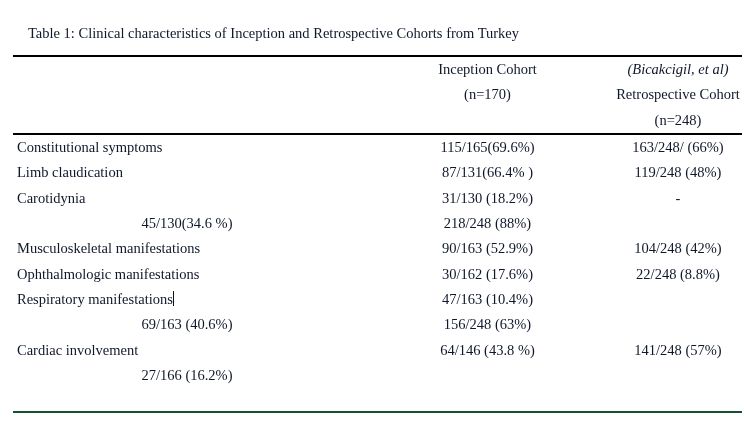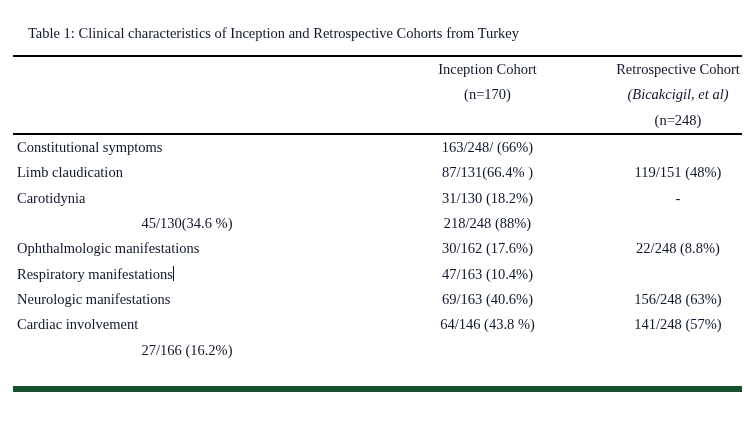--- a/index.html
+++ b/index.html
@@ -18,21 +18,21 @@
     top: 25px;
     font-size: 14.5px;
     white-space: nowrap;
   }
   .tbl {
     position: absolute;
     left: 13px;
     top: 55px;
     width: 729px;
     border-top: 2px solid #000;
-    border-bottom: 6px solid #14532d;
+    border-bottom: 2px solid #14532d;
   }
   .thead {
     display: grid;
     grid-template-columns: 348px 253px 128px;
     height: 76px;
     border-bottom: 2px solid #000;
   }
   .hcell {
     display: flex;
     flex-direction: column;
@@ -79,64 +79,69 @@
 
   <div class="tbl">
 
     <div class="thead">
       <div class="hcell"></div>
       <div class="hcell">
         <span class="hline">Inception Cohort</span>
         <span class="hline">(n=170)</span>
       </div>
       <div class="hcell">
+        <span class="hline italic">(Bicakcigil, et al)</span>
         <span class="hline">Retrospective Cohort</span>
-        <span class="hline italic">(Bicakcigil, et al)</span>
         <span class="hline">(n=248)</span>
       </div>
     </div>
 
     <div class="tbody">
 
       <div class="row">
         <div class="cell-label"><span>Constitutional symptoms</span></div>
+        <div class="cell-val">115/165(69.6%)</div>
         <div class="cell-val">163/248/ (66%)</div>
       </div>
 
       <div class="row">
         <div class="cell-label"><span>Limb claudication</span></div>
         <div class="cell-val">87/131(66.4% )</div>
-        <div class="cell-val">119/151 (48%)</div>
+        <div class="cell-val">119/248 (48%)</div>
       </div>
 
       <div class="row">
         <div class="cell-label"><span>Carotidynia</span></div>
         <div class="cell-val">31/130 (18.2%)</div>
         <div class="cell-val">-</div>
       </div>
 
       <div class="row">
         <div class="cell-val">45/130(34.6 %)</div>
         <div class="cell-val">218/248 (88%)</div>
       </div>
 
+      <div class="row">
+        <div class="cell-label"><span>Musculoskeletal manifestations</span></div>
+        <div class="cell-val">90/163 (52.9%)</div>
+        <div class="cell-val">104/248 (42%)</div>
+      </div>
 
       <div class="row">
         <div class="cell-label"><span>Ophthalmologic manifestations</span></div>
         <div class="cell-val">30/162 (17.6%)</div>
         <div class="cell-val">22/248 (8.8%)</div>
       </div>
 
       <div class="row">
         <div class="cell-label"><span>Respiratory manifestations</span><span class="caret"></span></div>
         <div class="cell-val">47/163 (10.4%)</div>
       </div>
 
       <div class="row">
-        <div class="cell-label"><span>Neurologic manifestations</span></div>
         <div class="cell-val">69/163 (40.6%)</div>
         <div class="cell-val">156/248 (63%)</div>
       </div>
 
       <div class="row">
         <div class="cell-label"><span>Cardiac involvement</span></div>
         <div class="cell-val">64/146 (43.8 %)</div>
         <div class="cell-val">141/248 (57%)</div>
       </div>
 

